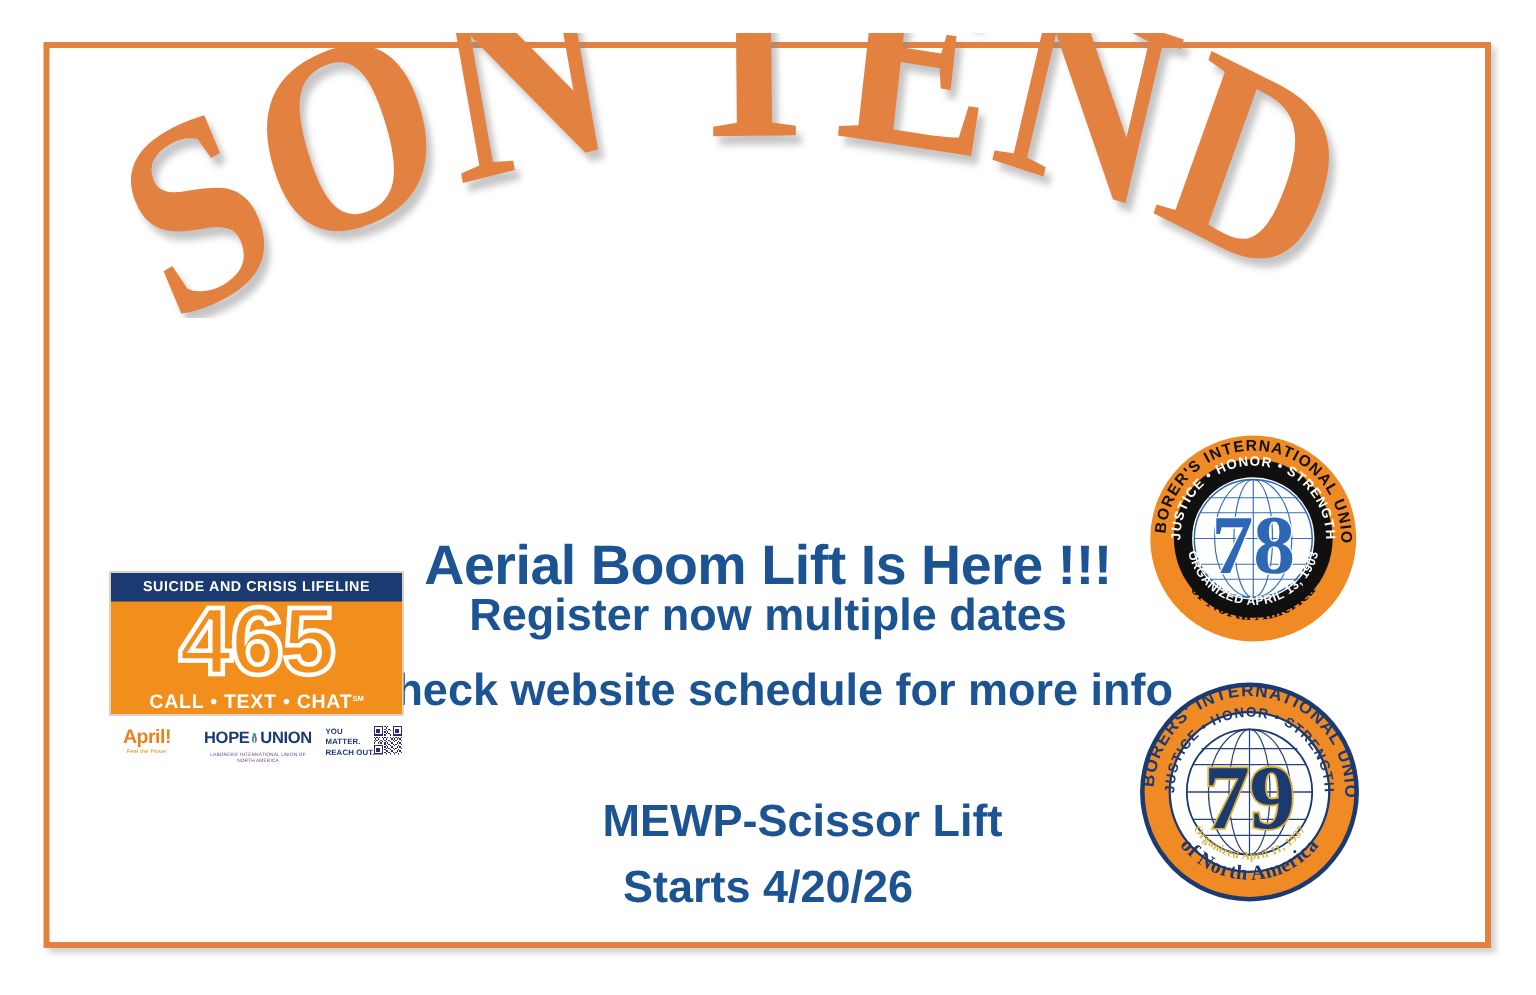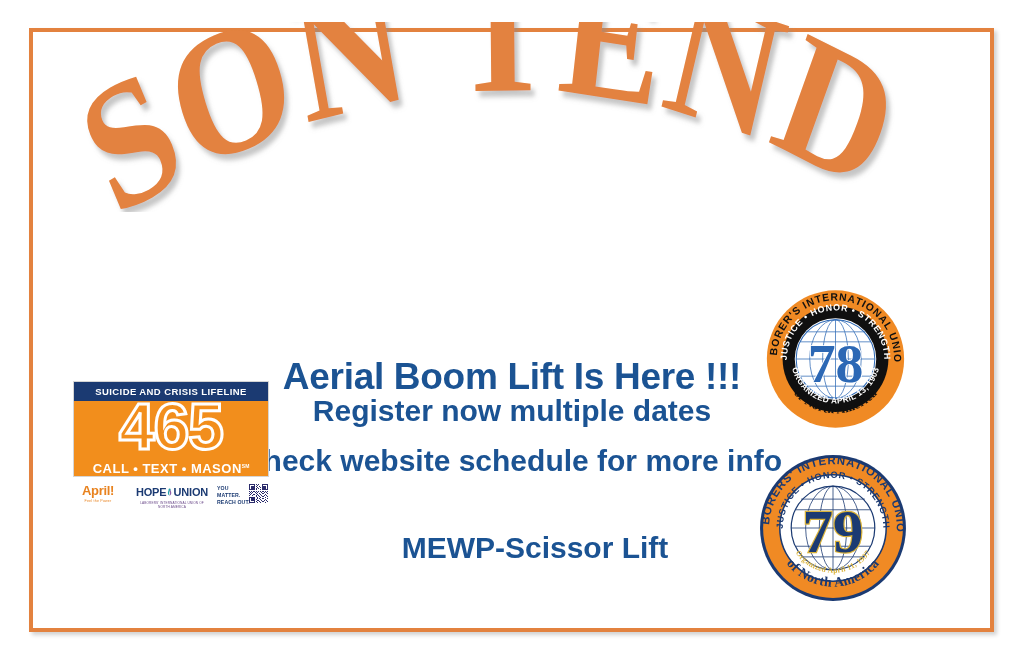--- a/index.html
+++ b/index.html
@@ -94,27 +94,28 @@
         <textPath href="#arcpath" startOffset="50%" text-anchor="middle">MASON TENDERS</textPath>
       </text>
     </svg>
   </div>
 
 
   <div class="bodyline" id="line-aerial">Aerial Boom Lift Is Here !!!</div>
   <div class="bodyline" id="line-register">Register now multiple dates</div>
   <div class="bodyline" id="line-check">Check website schedule for more info</div>
   <div class="bodyline" id="line-mewp">MEWP-Scissor Lift</div>
+  <div class="bodyline" id="line-starts">Starts 4/20/26</div>
 
   <div id="card-988">
     <div id="lifeline-panel">
       <div id="lifeline-header">SUICIDE AND CRISIS LIFELINE</div>
       <div id="lifeline-number">465</div>
       <div id="lifeline-actions">
-        <span>CALL  •  TEXT  •  MASON</span><span class="tm">SM</span>
+        <span>CALL  •  TEXT  •  CHAT</span><span class="tm">SM</span>
       </div>
     </div>
 
     <div id="partner-row">
       <div id="liuna-mark">
         <div id="liuna-word">April!</div>
         <div id="liuna-tag">Feel the Power</div>
       </div>
 
       <div id="hope-mark">

